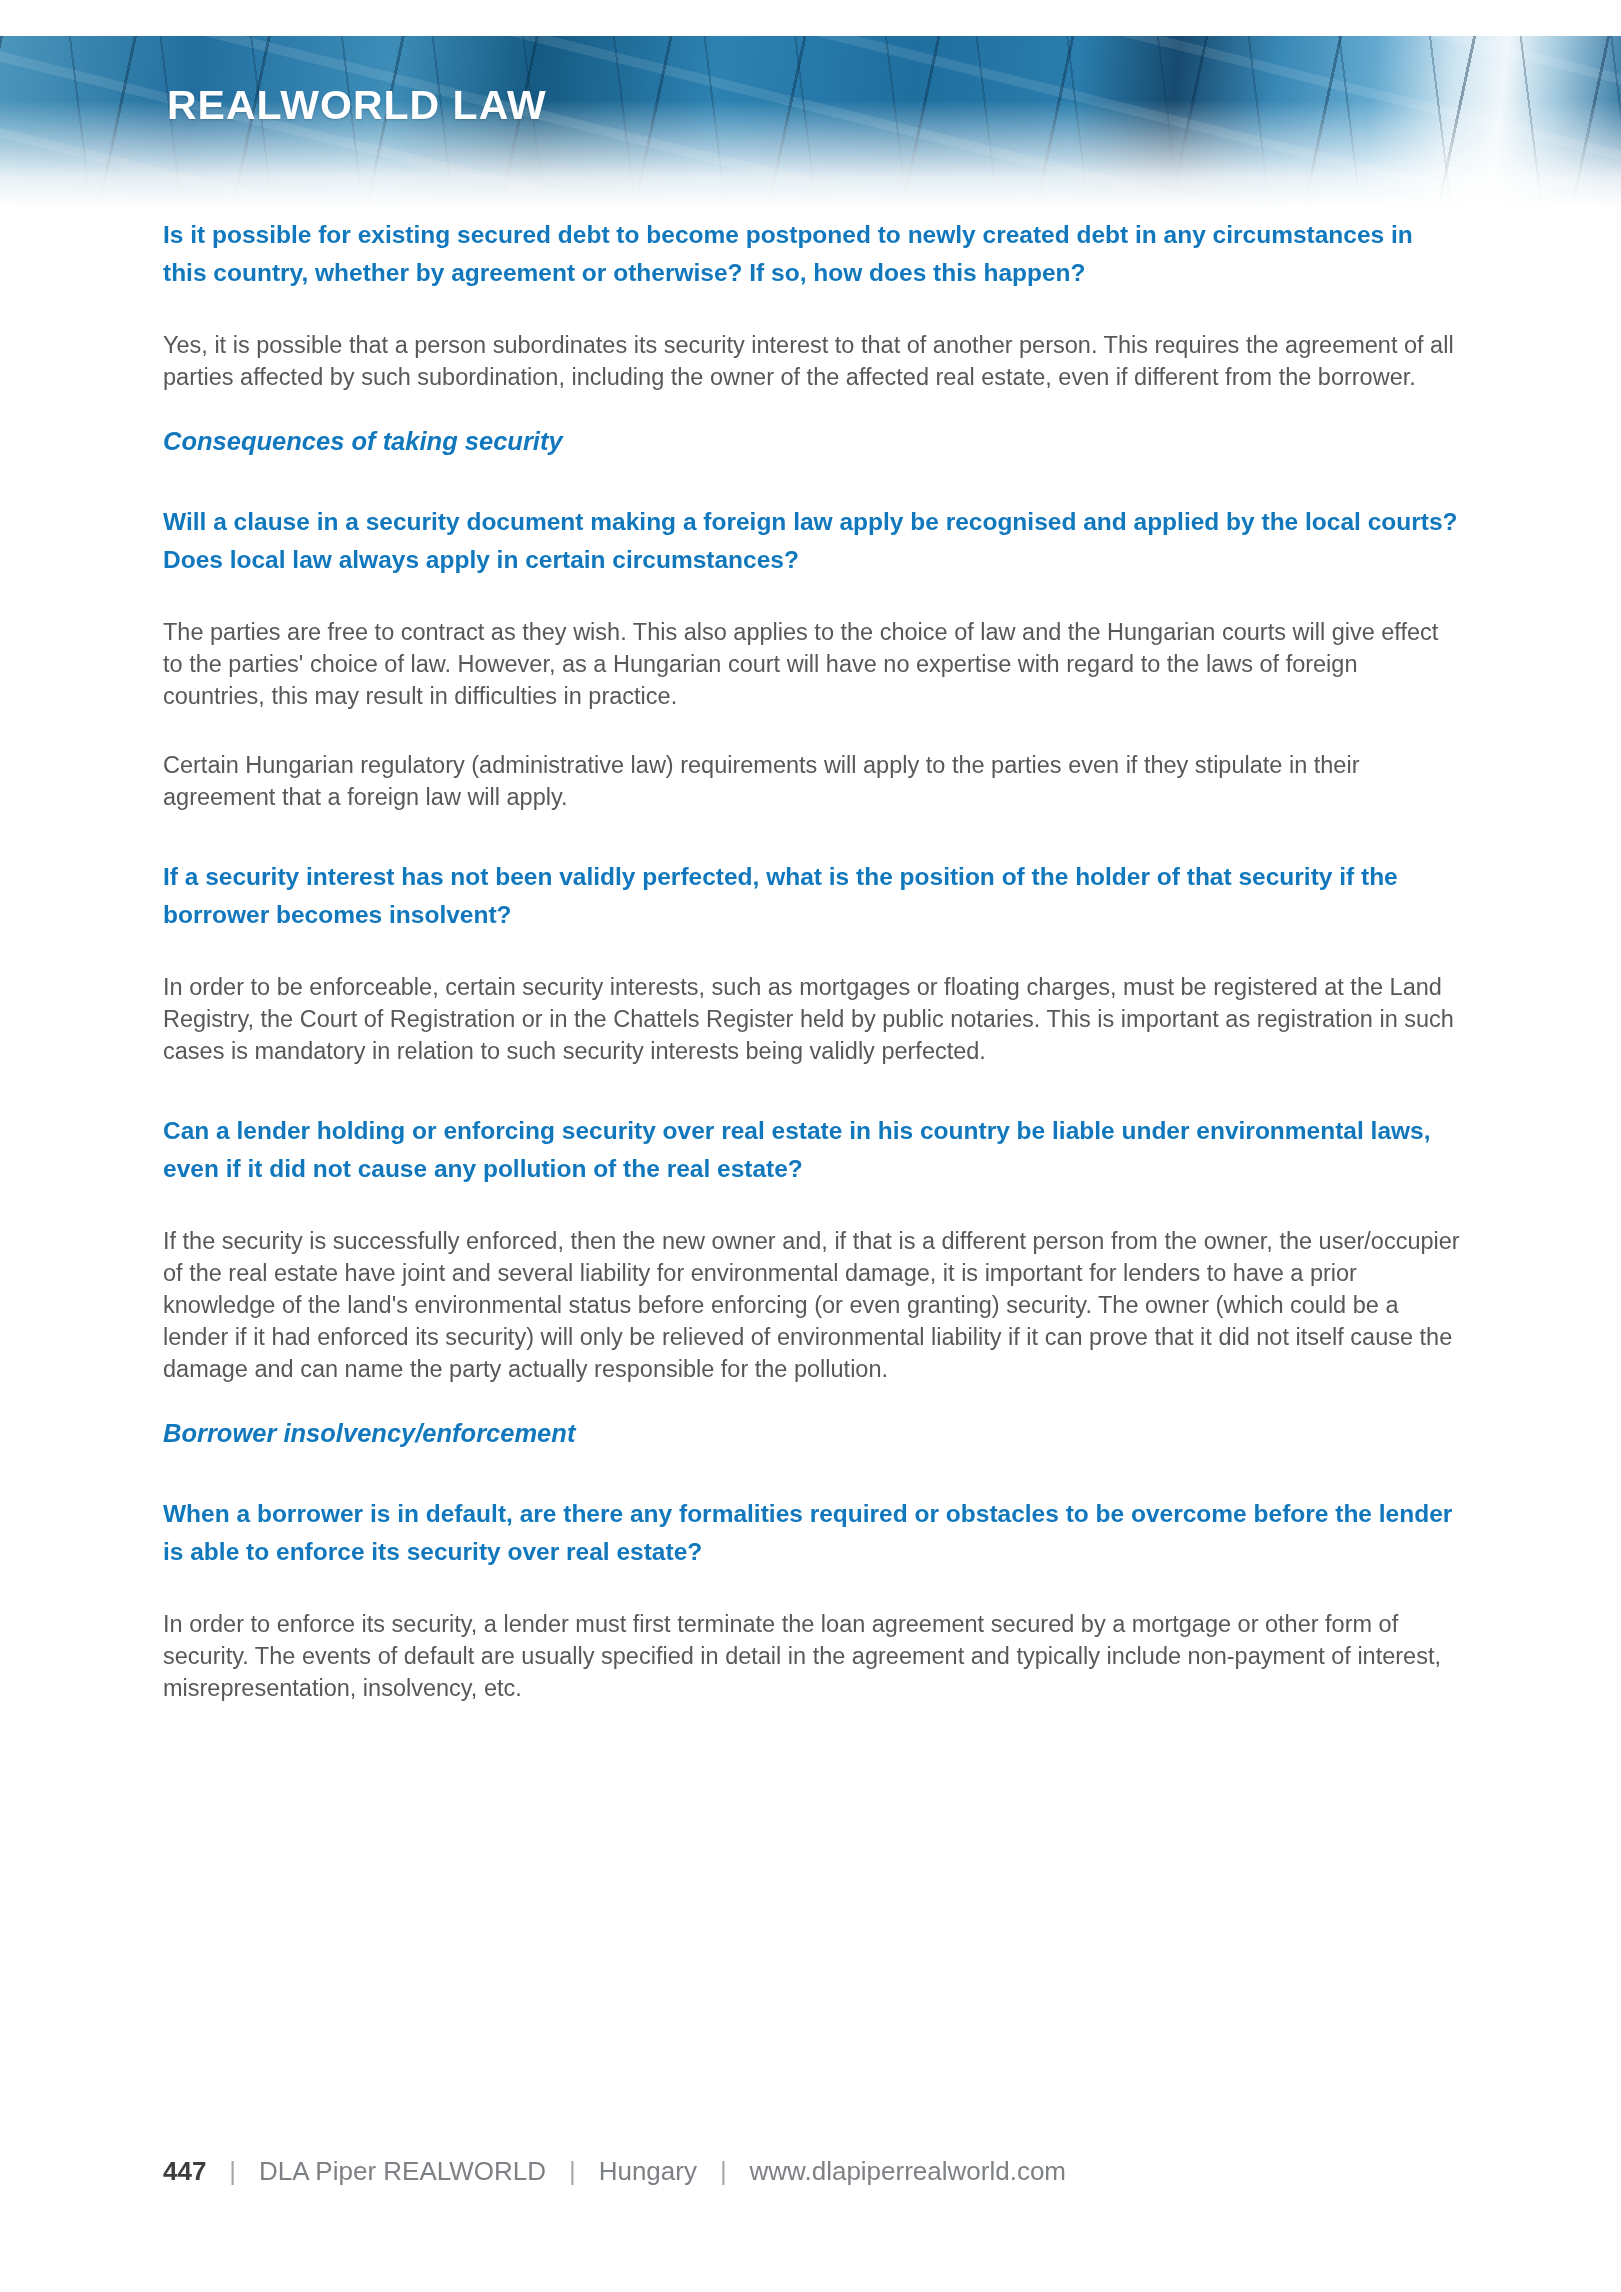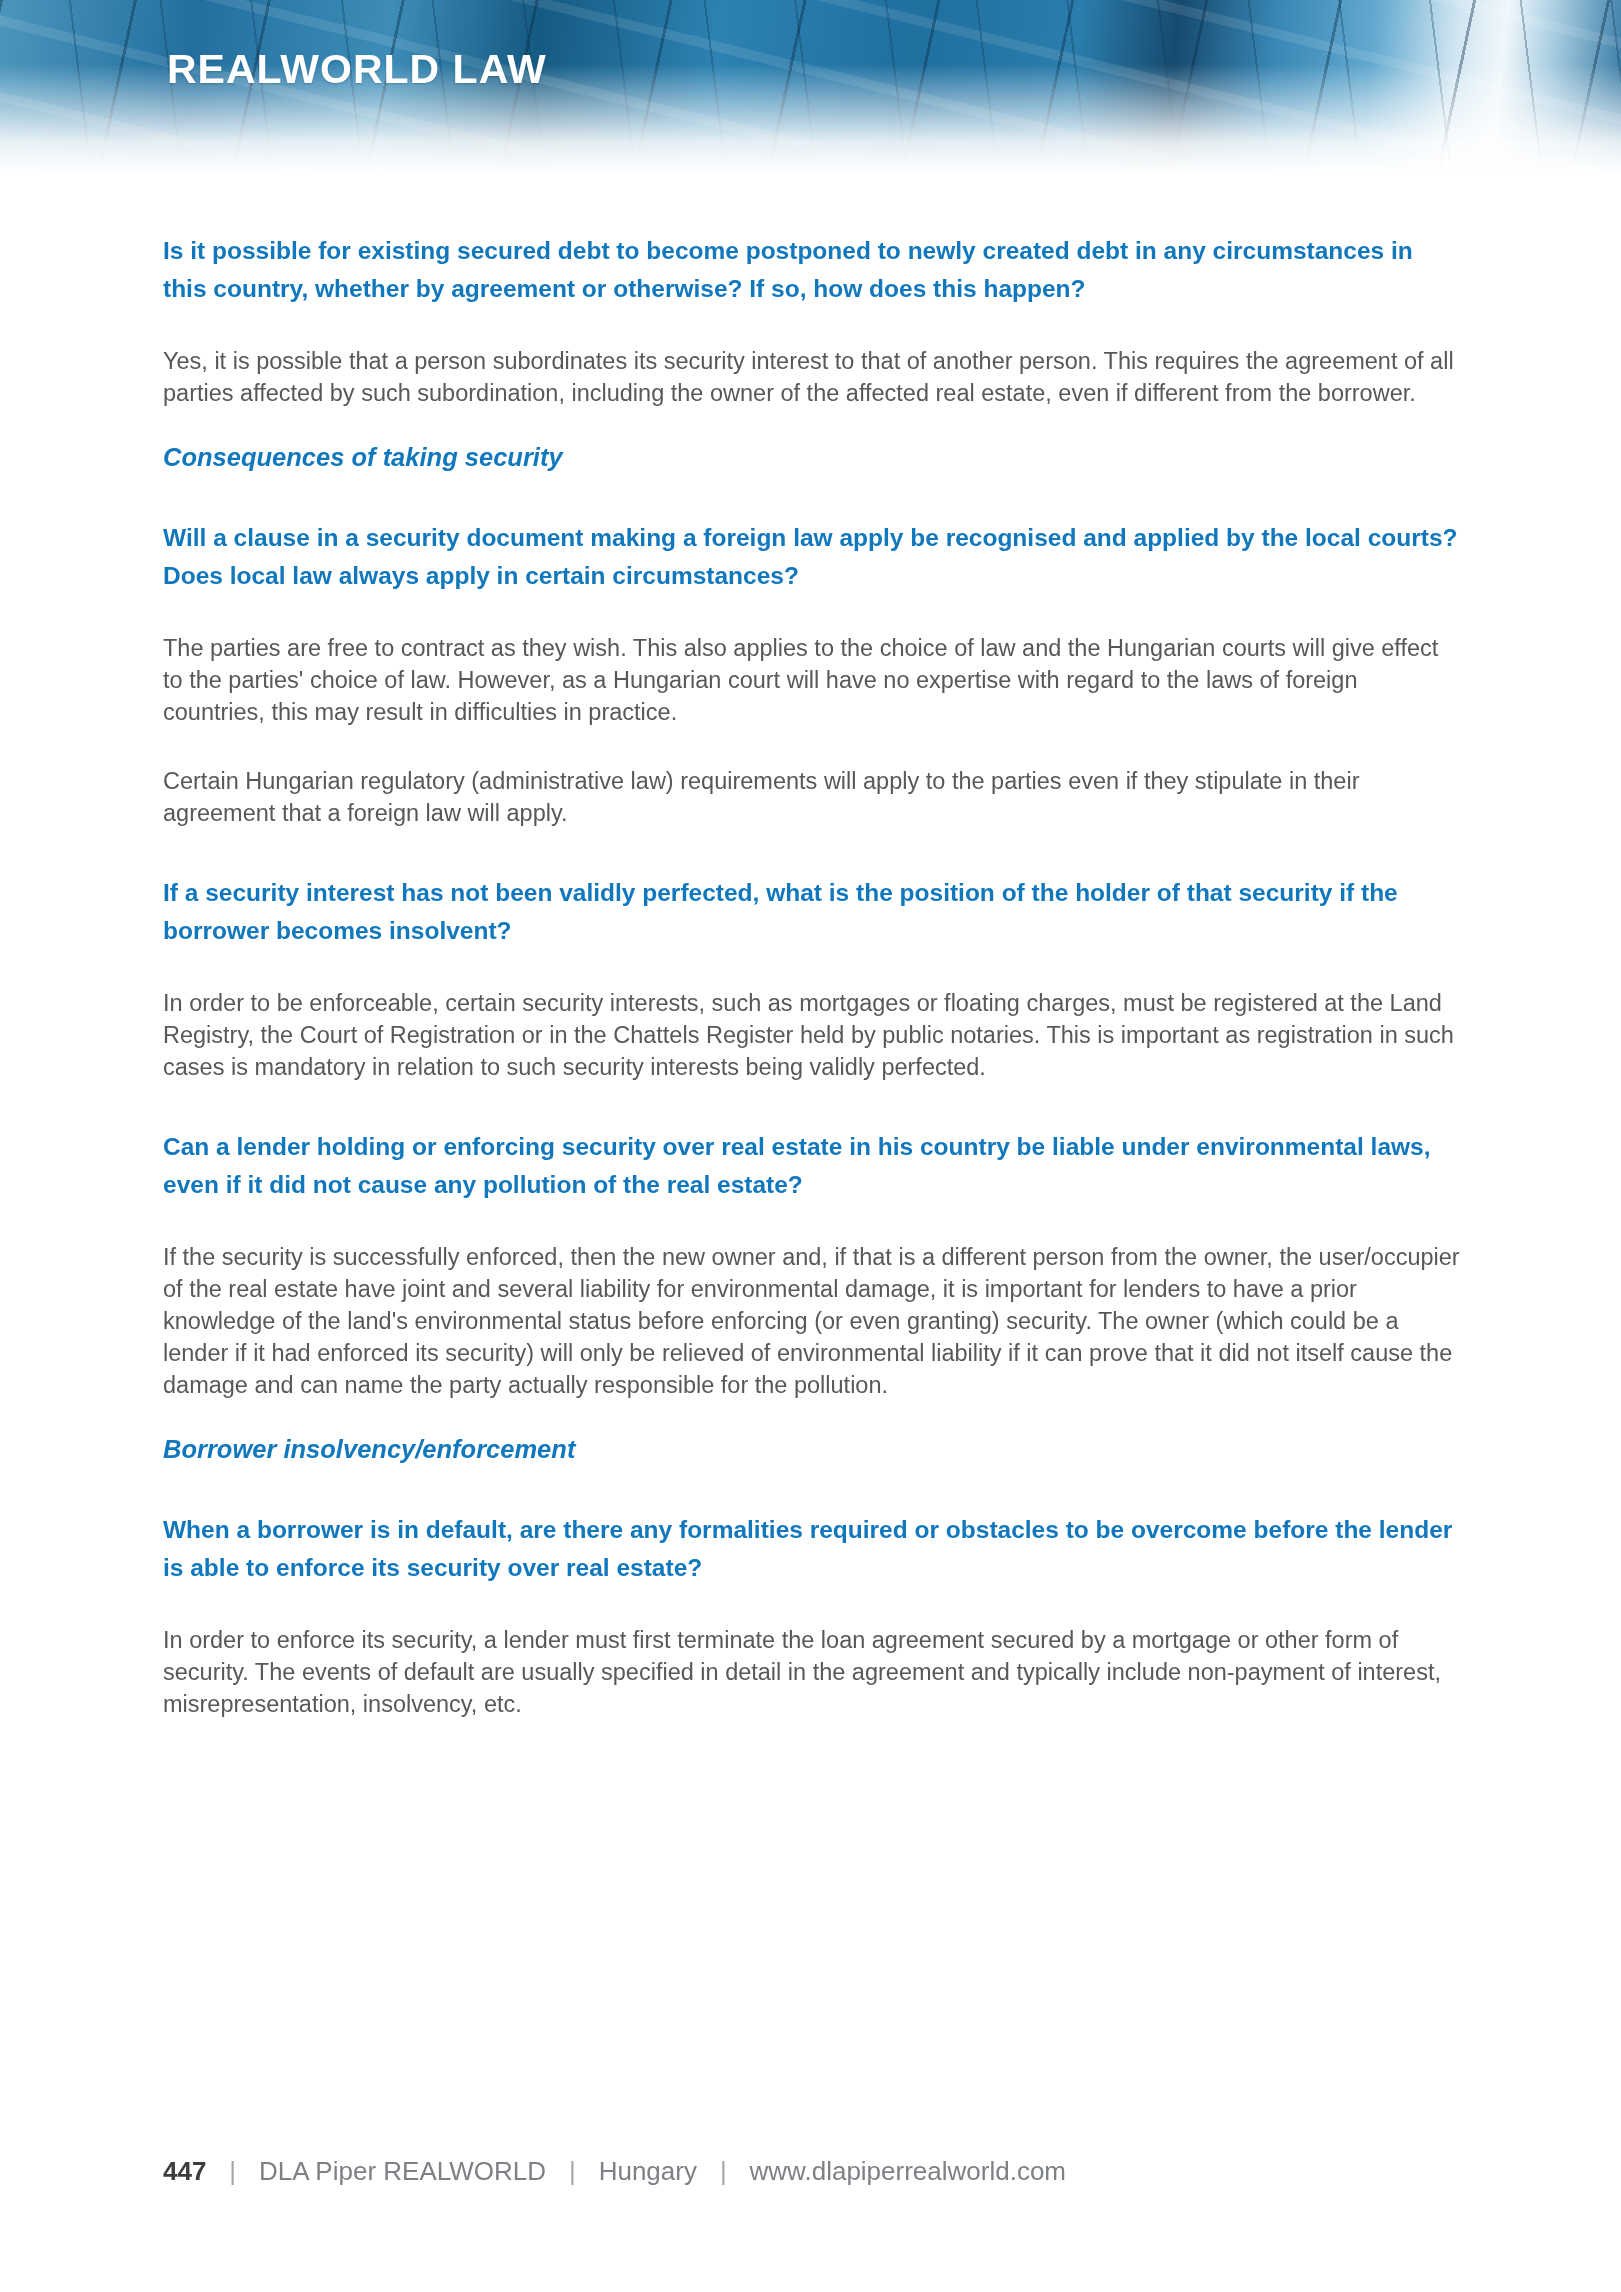--- a/index.html
+++ b/index.html
@@ -40,38 +40,39 @@
       
       repeating-linear-gradient(14deg,
         rgba(255,255,255,0.10) 0px, rgba(255,255,255,0.10) 9.8px,
         rgba(255,255,255,0) 9.8px, rgba(255,255,255,0) 74px),
       
       linear-gradient(96deg,
         #4c96bc 0%, #226f9f 12%, #3d8db8 24%, #155a82 33%,
         #2d82b2 44%, #1f6f9f 56%, #2a7dac 66%, #174a6e 72%,
         #3887b5 78%, #63a9cf 84%, #cfe5f1 89%, #f0f7fb 92%,
         #a8cde1 95%, #2f74a0 100%);
+    margin-top: 36px;
   }
   .header-title {
     position: absolute;
     left: 167px;
     top: 49px;
     font-size: 41px;
     font-weight: 700;
     letter-spacing: 1px;
     color: #ffffff;
     line-height: 1;
     text-shadow: 0 1px 2px rgba(10,40,70,0.25);
   }
 
   
   .content {
     position: absolute;
     left: 163px;
-    top: 178px;
+    top: 162px;
     width: 1300px;
   }
   .block-q {
     font-size: 24.5px;
     font-weight: 700;
     color: #1278BD;
     line-height: 38px;
     margin: 45px 0 0 0;
   }
   .block-p {

